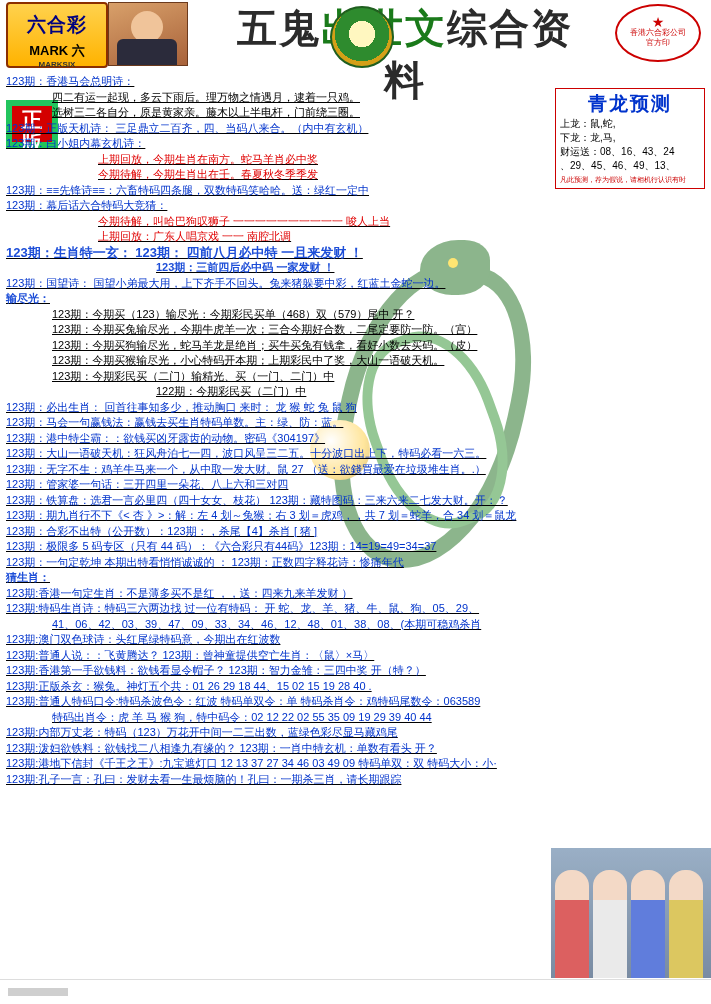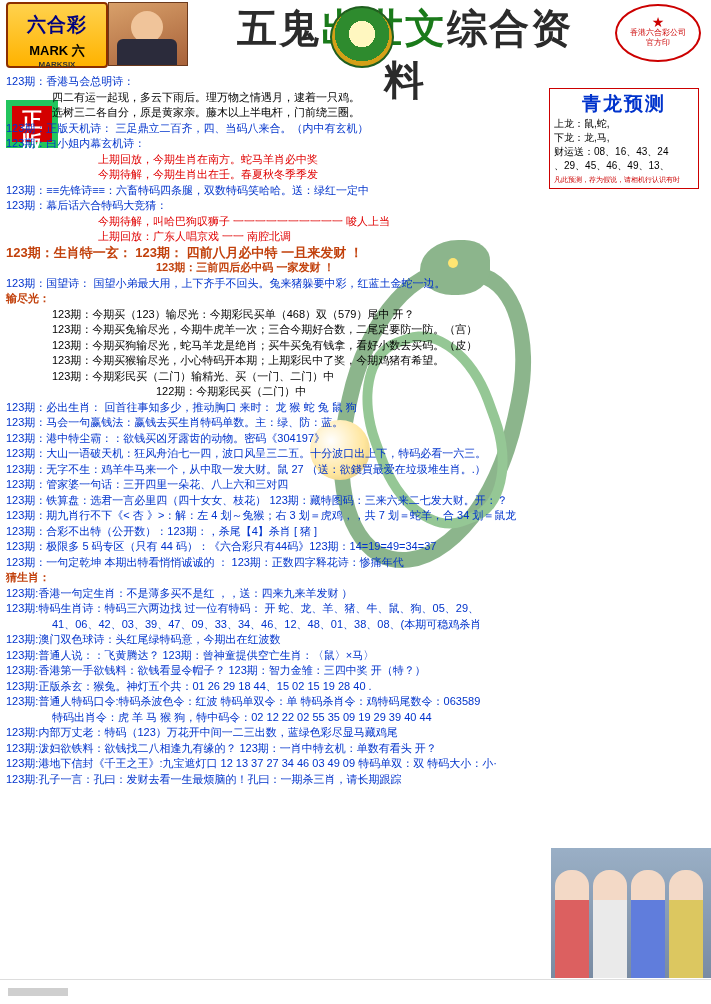--- a/index.html
+++ b/index.html
@@ -53,41 +53,41 @@
   .seal .star{font-size:14px;display:block;line-height:12px;}
 
   .dragon-emblem{
     position:absolute;left:330px;top:6px;width:60px;height:58px;
     border-radius:50%;
     background:radial-gradient(circle at 50% 45%,#fff7c0 0 30%,#2e8b2e 30% 62%,#d4a017 62% 100%);
     border:2px solid #1f5f1f;
   }
 
   
-  .body{position:relative;padding:2px 6px 0 6px;}
+  .body{position:relative;padding:2px 6px 0 6px;text-decoration:underline;}
   .ln{line-height:15.5px;white-space:nowrap;}
   .ind{padding-left:46px;}
   .ind2{padding-left:92px;}
   .ind3{padding-left:150px;}
   .c-blue{color:#0033cc;}
   .c-red{color:#e00000;}
-  .c-dred{color:#c2410c;}
+  .c-dred{color:#1d4ed8;}
   .c-black{color:#000;}
   .b{font-weight:bold;}
   .big{font-size:13px;}
 
   
   .zhengban{
     position:absolute;left:6px;top:100px;width:52px;height:48px;
     background:#d40000;color:#fff;font-size:21px;font-weight:bold;
     text-align:center;line-height:23px;padding-top:2px;box-sizing:border-box;
     border:6px solid #22c55e;
   }
   .qinglong{
-    position:absolute;right:12px;top:88px;width:150px;
+    position:absolute;right:6px;top:88px;width:150px;
     border:1px solid #cc0000;background:#fff;padding:2px 4px 4px 4px;
     box-sizing:border-box;
   }
   .qinglong .t{color:#0033cc;font-size:19px;font-weight:bold;text-align:center;letter-spacing:2px;}
   .qinglong .r{font-size:10px;line-height:14px;color:#000;}
   .qinglong .small{font-size:7px;color:#cc0000;line-height:9px;margin-top:2px;}
 
   
   .dragon{
     position:absolute;left:300px;top:240px;width:250px;height:330px;
@@ -193,21 +193,21 @@
       <div class="ln  c-blue">123期：幕后话六合特码大竞猜：</div>
       <div class="ln ind2 c-red">今期待解，叫哈巴狗叹狮子 一一一一一一一一一一 唆人上当</div>
       <div class="ln ind2 c-red">上期回放：广东人唱京戏 一一 南腔北调</div>
       <div class="ln  c-dred big b">123期：生肖特一玄：     123期：  四前八月必中特   一且来发财   ！</div>
       <div class="ln ind3 c-dred b">123期：三前四后必中码     一家发财   ！</div>
       <div class="ln  c-blue">123期：国望诗：      国望小弟最大用，上下齐手不回头。兔来猪躲要中彩，红蓝土金蛇一边。</div>
       <div class="ln  c-dred b">输尽光：</div>
       <div class="ln ind c-black">123期：今期买（123）输尽光：今期彩民买单（468）双（579）尾中  开？</div>
       <div class="ln ind c-black">123期：今期买兔输尽光，今期牛虎羊一次；三合今期好合数，二尾定要防一防。（宫）</div>
       <div class="ln ind c-black">123期：今期买狗输尽光，蛇马羊龙是绝肖；买牛买兔有钱拿，看好小数去买码。（皮）</div>
-      <div class="ln ind c-black">123期：今期买猴输尽光，小心特码开本期；上期彩民中了奖，今期鸡猪有希望。</div>
+      <div class="ln ind c-black">123期：今期买猴输尽光，小心特码开本期；上期彩民中了奖，大山一语破天机。</div>
       <div class="ln ind c-black">123期：今期彩民买（二门）输精光、买（一门、二门）中</div>
       <div class="ln ind3 c-black">122期：今期彩民买（二门）中</div>
       <div class="ln  c-blue">123期：必出生肖：  回首往事知多少，推动胸口  来时：  龙  猴  蛇  兔  鼠  狗</div>
       <div class="ln  c-blue">123期：马会一句赢钱法：赢钱去买生肖特码单数。主：绿、防：蓝。</div>
       <div class="ln  c-blue">123期：港中特尘霸：：欲钱买凶牙露齿的动物。密码《304197》</div>
       <div class="ln  c-blue">123期：大山一语破天机：狂风舟泊七一四，波口风呈三二五。十分波口出上下，特码必看一六三。</div>
       <div class="ln  c-blue">123期：无字不生：鸡羊牛马来一个，从中取一发大财。鼠 27 （送：欲錢買最爱在垃圾堆生肖。.）</div>
       <div class="ln  c-blue">123期：管家婆一句话：三开四里一朵花、八上六和三对四</div>
       <div class="ln  c-blue">123期：铁算盘：选君一言必里四（四十女女、枝花）  123期：藏特图码：三来六来二七发大财。开：？</div>
       <div class="ln  c-blue">123期：期九肖行不下《&lt; 杏 》&gt;：解：左 4 划～兔猴；右 3 划＝虎鸡，，共 7 划＝蛇羊，合 34 划＝鼠龙</div>

